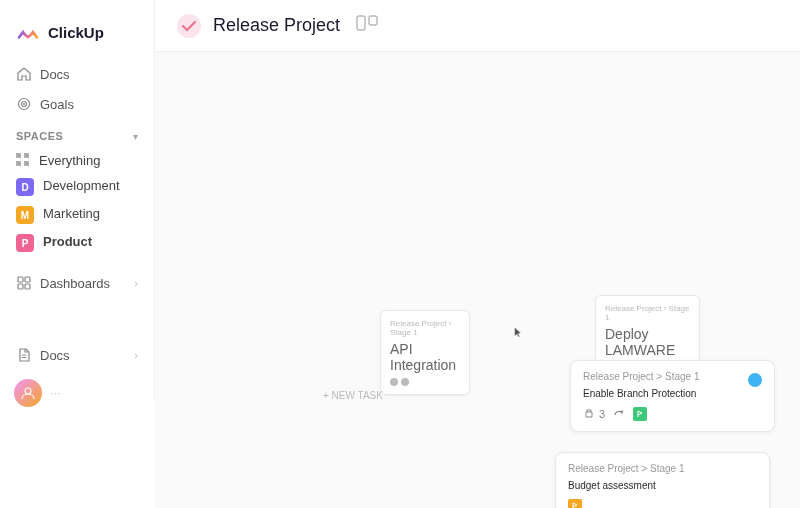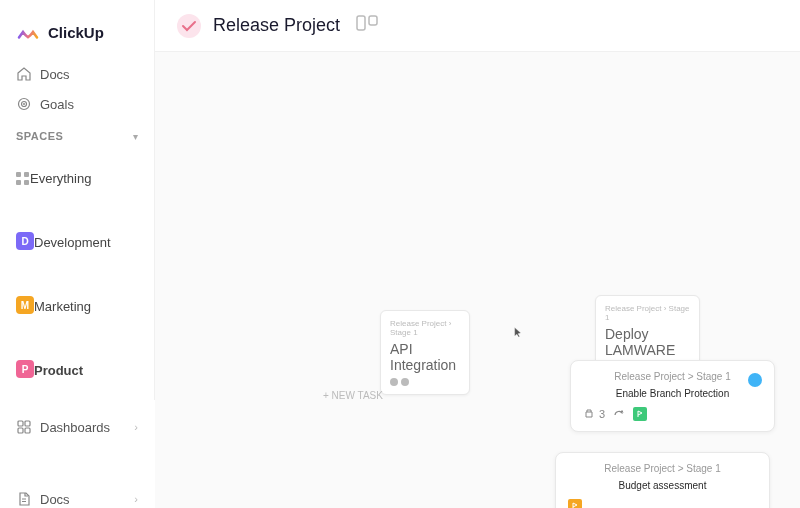--- a/index.html
+++ b/index.html
@@ -86,24 +86,24 @@
       letter-spacing: 0.5px;
     }
 
     .spaces-chevron {
       color: #aaa;
       font-size: 10px;
     }
 
     .space-item {
       display: flex;
-      align-items: flex-end;
-      gap: 0;
+      align-items: flex-start;
+      gap: 9px;
       padding: 5px 8px;
-      margin: 18px 8px;
+      margin: 0 8px;
       border-radius: 6px;
       cursor: pointer;
       font-size: 13px;
       color: #444;
     }
     .space-item.active { font-weight: 600; }
 
     .space-dot {
       width: 18px;
       height: 18px;
@@ -226,21 +226,20 @@
     }
 
     
     .task-card {
       position: absolute;
       background: #fff;
       border-radius: 8px;
       border: 1px solid #e8e8e8;
       padding: 10px 12px;
       box-shadow: 0 1px 4px rgba(0,0,0,0.06);
-      text-align: center;
     }
 
     .card-breadcrumb {
       font-size: 10px;
       color: #999;
       margin-bottom: 6px;
     }
 
     .card-title {
       font-size: 10px;

